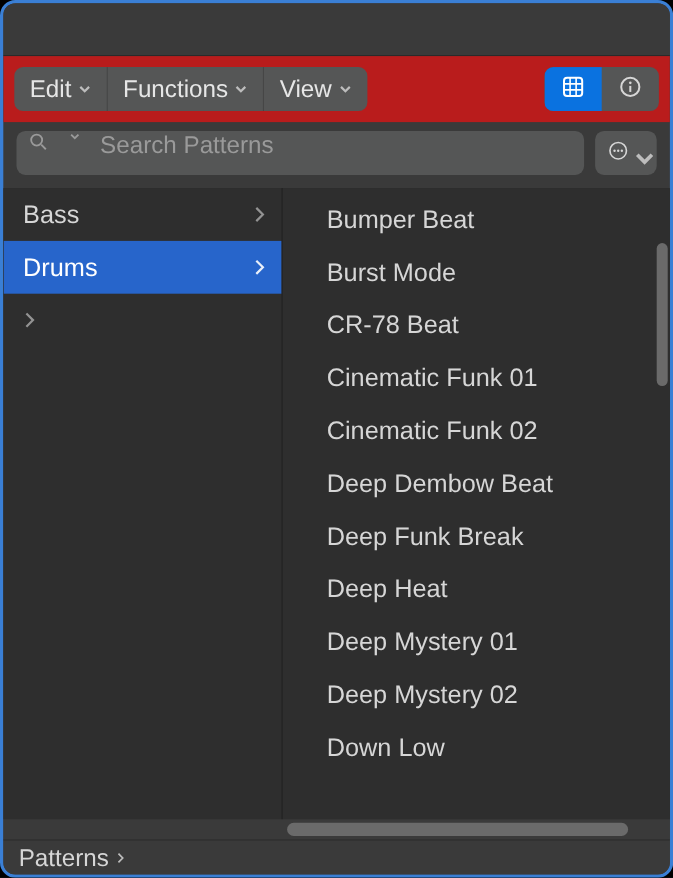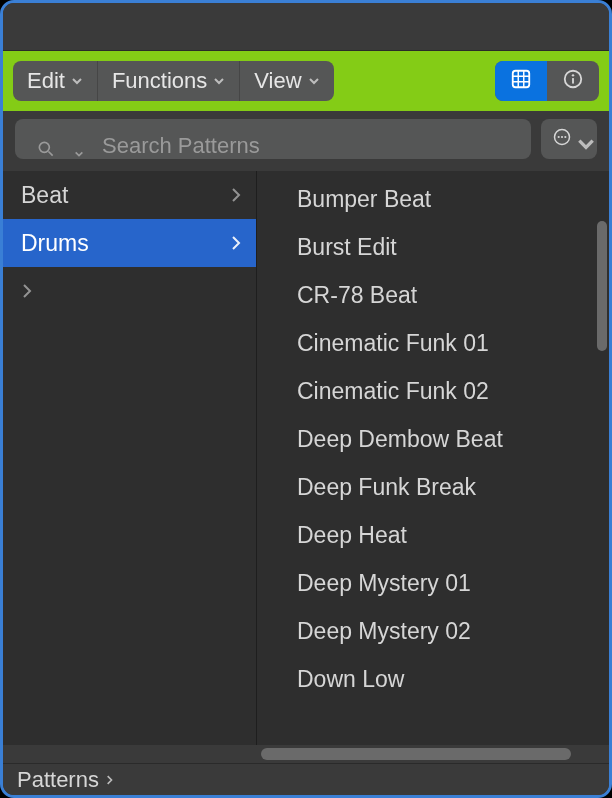--- a/index.html
+++ b/index.html
@@ -22,21 +22,21 @@
   .titlebar {
     height: 48px;
     background: #3a3a3a;
     border-bottom: 1px solid #2a2a2a;
   }
   .toolbar {
     display: flex;
     align-items: center;
     gap: 0;
     padding: 10px 10px 10px 10px;
-    background: #84cc16;
+    background: #b91c1c;
   }
   .menu-seg {
     display: flex;
     background: #555656;
     border-radius: 8px;
     overflow: hidden;
     height: 40px;
   }
   .menu-btn {
     display: flex;
@@ -83,22 +83,22 @@
     align-items: center;
     gap: 10px;
     padding: 8px 12px 12px 12px;
   }
   .searchbox {
     flex: 1;
     height: 40px;
     background: #555656;
     border-radius: 8px;
     display: flex;
-    align-items: flex-end;
-    padding: 0 21px;
+    align-items: flex-start;
+    padding: 0 10px;
     gap: 18px;
     color: #9a9a9a;
     font-size: 22px;
   }
   .searchbox .mag { width: 20px; height: 20px; }
   .searchbox .mag svg { width: 100%; height: 100%; display:block; }
   .searchbox .sm-chev { width: 10px; height: 10px; }
   .searchbox .sm-chev svg { width:100%; height:100%; display:block; }
   .searchbox input {
     flex: 1;
@@ -293,21 +293,21 @@
         <svg viewBox="0 0 12 12">
             <path d="M2 4l4 4 4-4" fill="none" stroke="#bdbdbd" stroke-width="2"></path>
           </svg>
       </span>
     </div>
   </div>
 
   <div class="columns">
     <div class="col1">
       <div class="cat-row">
-        <span>Beat</span>
+        <span>Bass</span>
         <span class="row-chev">
           <svg viewBox="0 0 12 18">
               <path d="M3 3l6 6-6 6" fill="none" stroke="currentColor" stroke-width="2"></path>
             </svg>
         </span>
       </div>
       <div class="cat-row selected">
         <span>Drums</span>
         <span class="row-chev">
           <svg viewBox="0 0 12 18">
@@ -322,21 +322,21 @@
             </svg>
         </span>
       </div>
     </div>
     <div class="col2">
       <div class="list">
         <div class="item-row">
             <span>Bumper Beat</span>
           </div>
         <div class="item-row">
-            <span>Burst Edit</span>
+            <span>Burst Mode</span>
           </div>
         <div class="item-row">
             <span>CR-78 Beat</span>
           </div>
         <div class="item-row">
             <span>Cinematic Funk 01</span>
           </div>
         <div class="item-row">
             <span>Cinematic Funk 02</span>
           </div>

